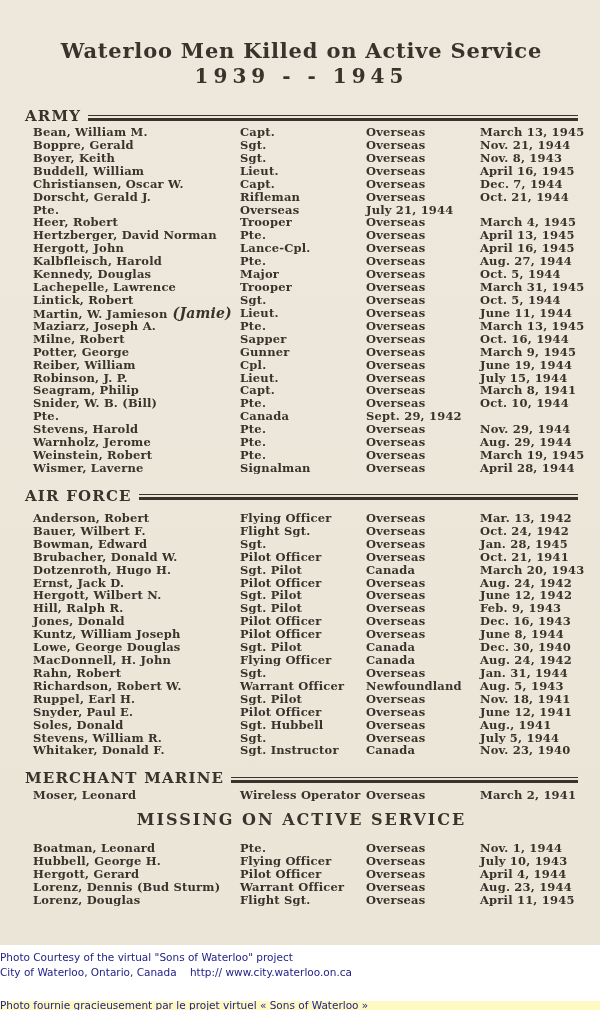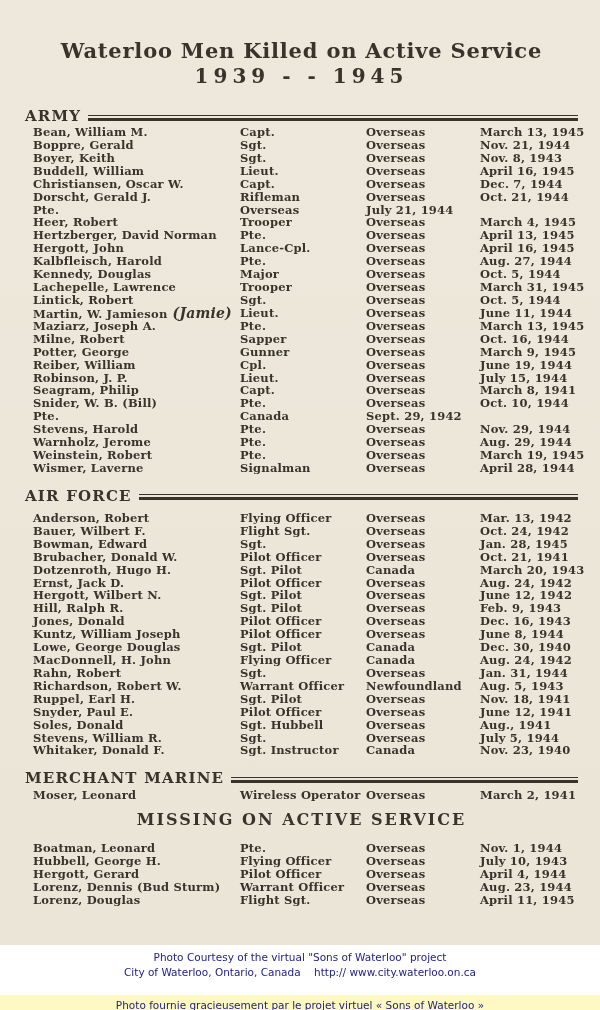--- a/index.html
+++ b/index.html
@@ -46,22 +46,22 @@
   .rows-af      { margin-top:7px; }
   .rows-mm      { margin-top:2px; }
   .rows-missing { margin-top:13px; }
   .row {
     display:grid; grid-template-columns:207px 126px 114px 1fr;
     height:12.93px; line-height:12.9px; white-space:nowrap;
   }
   .note { font-size:14px; font-style:italic; }
 
   .footer {
-    height:50px; background:var(--footer_bg,#ffffff);
-    text-align:center; font-family:"DejaVu Sans", sans-serif;
+    height:56px; background:var(--footer_bg,#ffffff);
+    text-align:left; font-family:"DejaVu Sans", sans-serif;
     font-size:10.5px; line-height:15px; color:var(--footer_text,#222288);
     padding-top:5px;
   }
   .footer .fr-group { margin-top:18px; }
 </style>
 </head>
 <body>
 
 <div class="page">
   <div class="paper">

